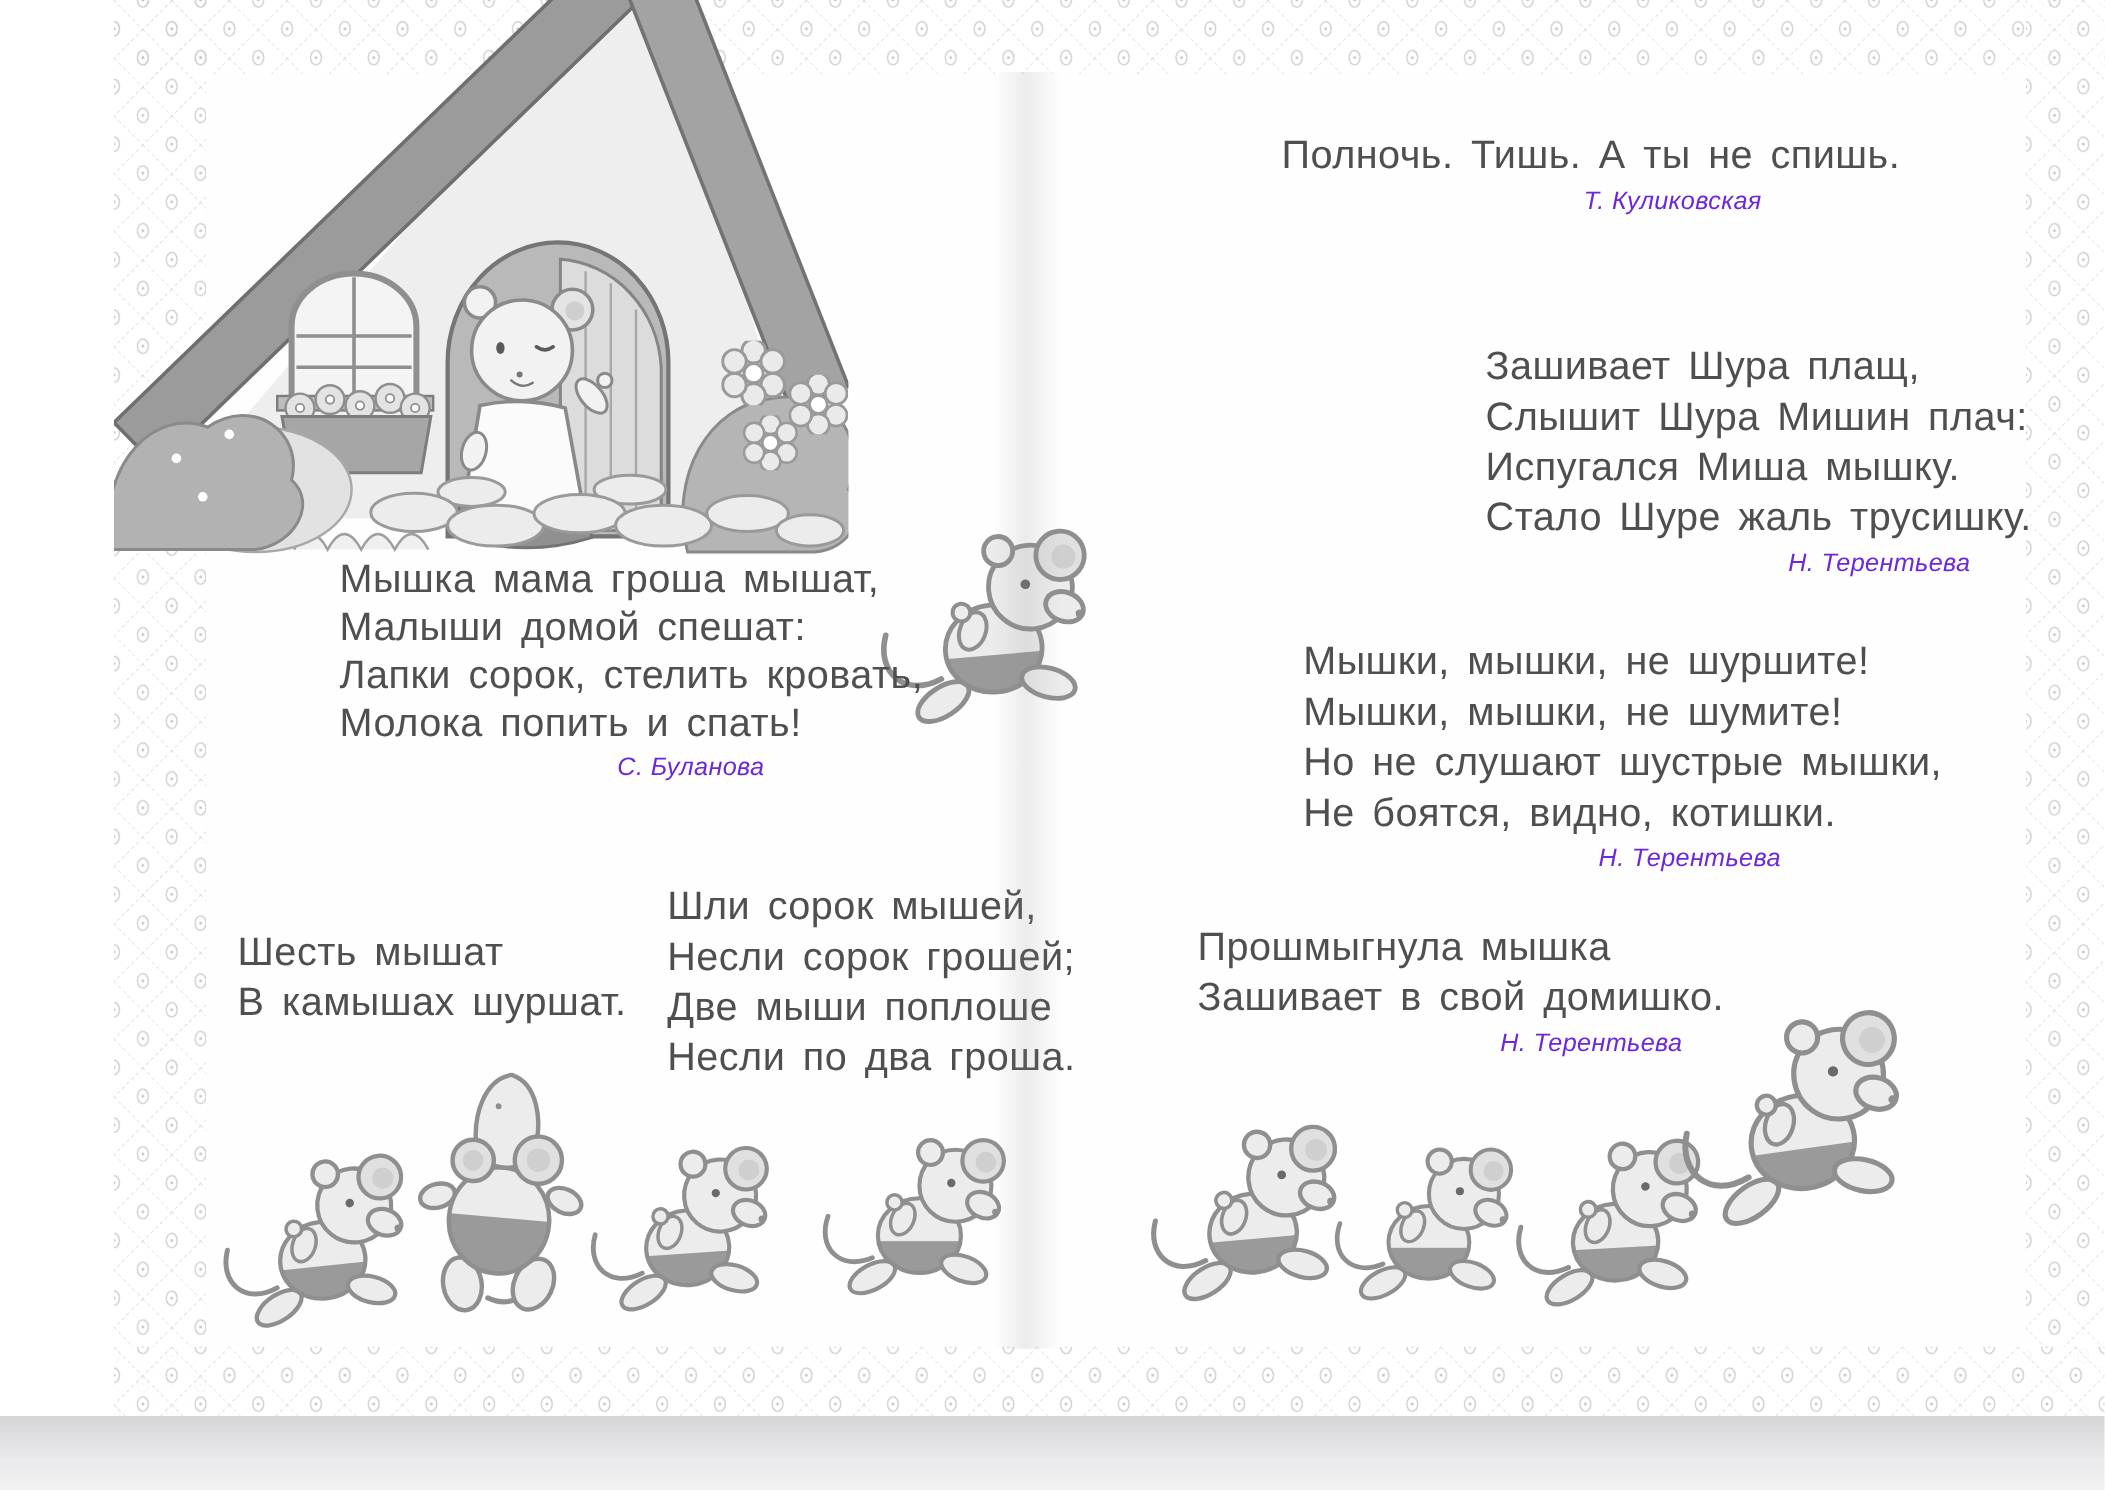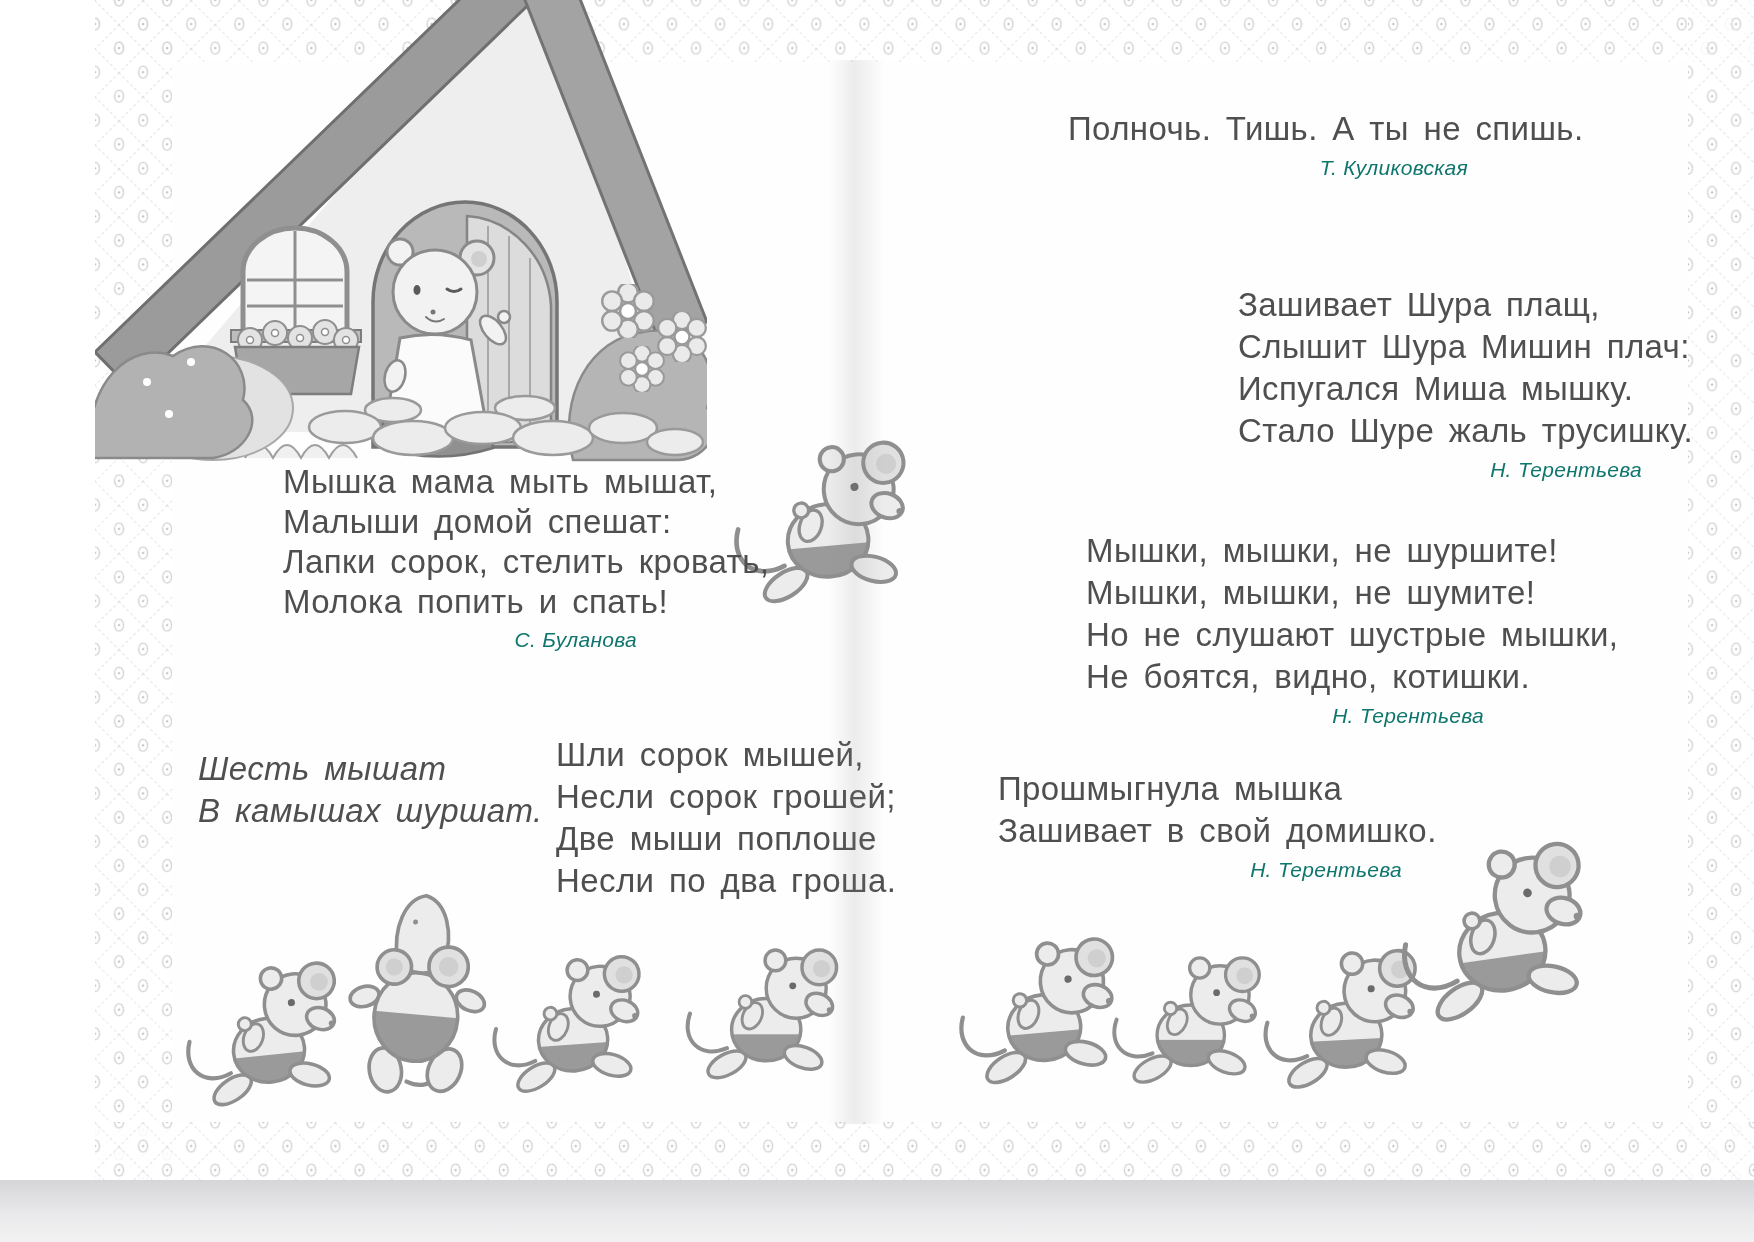--- a/index.html
+++ b/index.html
@@ -7,21 +7,21 @@
         font-family:"Liberation Sans",sans-serif;}
   .band{position:absolute;opacity:.85;}
   .page{position:absolute;background:#fefefe;}
   .fold{position:absolute;left:828px;top:60px;width:56px;height:1064px;
         background:linear-gradient(90deg,rgba(140,140,145,0) 0%,rgba(140,140,145,.16) 48%,rgba(140,140,145,0) 100%);}
   .strip{position:absolute;left:0;top:1180px;width:1754px;height:62px;
         background:linear-gradient(180deg,#d6d6d8 0%,#e9e9eb 55%,#f2f2f3 100%);}
   .art{position:absolute;}
   .poem{position:absolute;color:#4f4f4f;}
   .poem .line{font-size:33px;line-height:42px;letter-spacing:.4px;word-spacing:5px;white-space:nowrap;}
-  .poem .author{font-size:21px;font-style:italic;text-align:right;margin-top:6px;color:#0f766e;letter-spacing:.3px;}
+  .poem .author{font-size:21px;font-style:italic;text-align:right;margin-top:6px;color:#6d28d9;letter-spacing:.3px;}
   .p-mama .line{line-height:40px;}
   .hidden-defs{position:absolute;width:0;height:0;overflow:hidden;}
 </style>
 </head>
 <body>
 
 <div class="scan">
 
   <svg class="hidden-defs" aria-hidden="true">
     <defs>
@@ -210,28 +210,28 @@
       <use href="#mouse-run"></use>
     </svg>
   <svg class="art" style="left:1253px;top:945px;width:190px;height:154px;transform:rotate(-3deg);" viewBox="0 0 160 130">
       <use href="#mouse-run"></use>
     </svg>
   <svg class="art" style="left:1388px;top:842px;width:230px;height:187px;transform:rotate(-8deg);" viewBox="0 0 160 130">
       <use href="#mouse-run"></use>
     </svg>
 
   <div class="poem p-mama" style="left:283px;top:462px;width:382px;">
-    <div class="line">Мышка мама мыть мышат,</div>
+    <div class="line">Мышка мама гроша мышат,</div>
     <div class="line">Малыши домой спешат:</div>
     <div class="line">Лапки сорок, стелить кровать,</div>
     <div class="line">Молока попить и спать!</div>
     <div class="author" style="padding-right:28px;">С. Буланова</div>
   </div>
 
-  <div class="poem" style="left:198px;top:748px;font-style:italic;">
+  <div class="poem" style="left:198px;top:772px;">
     <div class="line">Шесть мышат</div>
     <div class="line">В камышах шуршат.</div>
   </div>
 
   <div class="poem" style="left:556px;top:734px;">
     <div class="line">Шли сорок мышей,</div>
     <div class="line">Несли сорок грошей;</div>
     <div class="line">Две мыши поплоше</div>
     <div class="line">Несли по два гроша.</div>
   </div>

